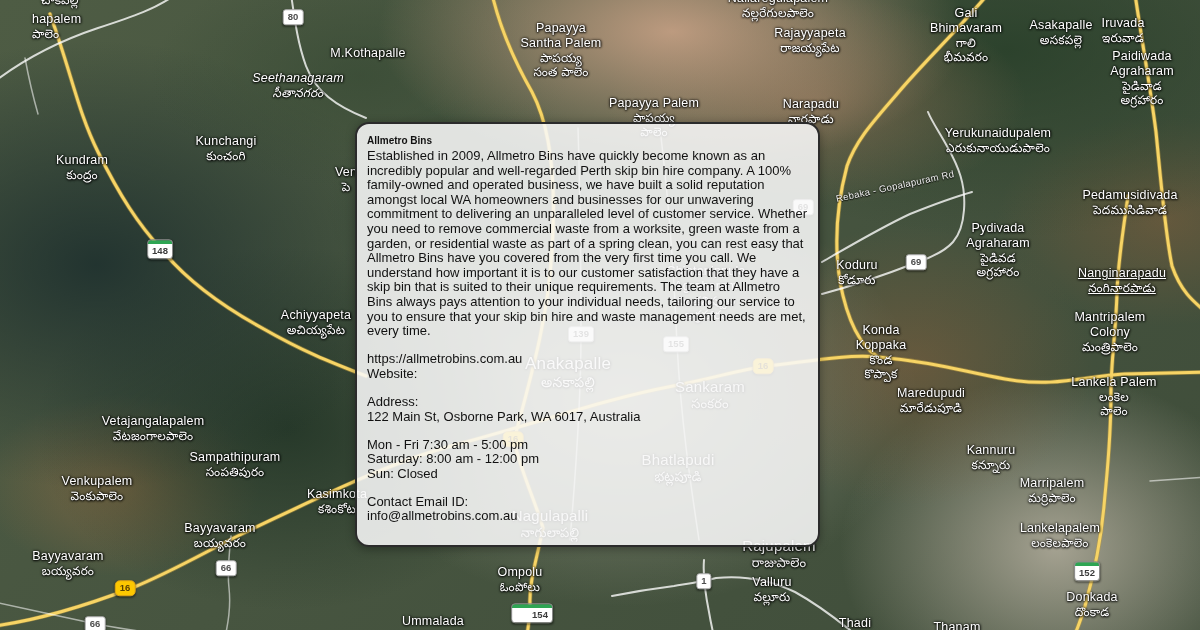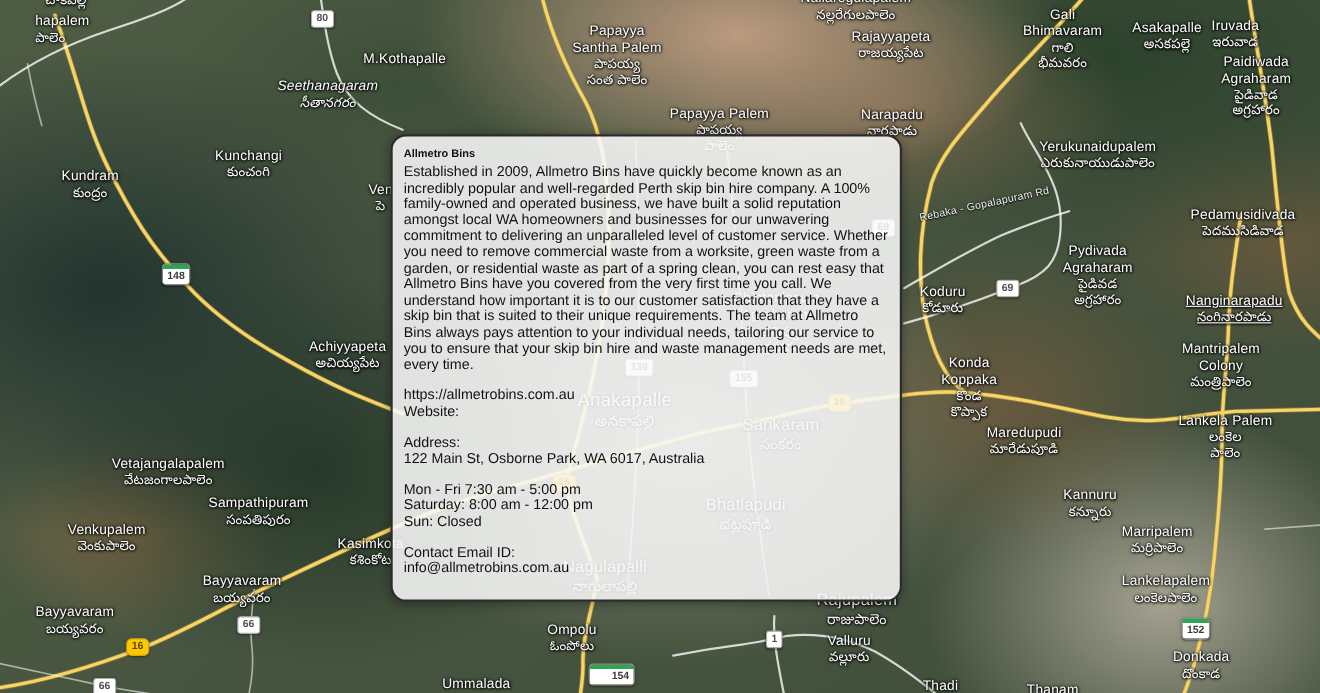--- a/index.html
+++ b/index.html
@@ -160,21 +160,21 @@
       <div class="sh w" style="left: 581px; top: 334px;">139</div>
       <div class="sh w" style="left: 676px; top: 344px;">155</div>
       <div class="sh y" style="left: 763px; top: 366px;">16</div>
       <div class="sh y" style="left: 513px; top: 439px;">16</div>
       <div class="sh y" style="left: 125px; top: 588px;">16</div>
       <div class="sh w" style="left: 226px; top: 568px;">66</div>
       <div class="sh w" style="left: 95px; top: 624px;">66</div>
       <div class="sh w" style="left: 663px; top: 610px; margin-top: 46px;">38</div>
       <div class="sh w" style="left: 704px; top: 581px;">1</div>
       <div class="sh g" style="left: 1087px; top: 571px;">152</div>
-      <div class="sh g" style="left: 556px; top: 613px; padding-left: 20px;">154</div>
+      <div class="sh g" style="left: 532px; top: 613px; padding-left: 20px;">154</div>
     </div>
 
   <div class="card">
     <h1>Allmetro Bins</h1>
     <p>Established in 2009, Allmetro Bins have quickly become known as an incredibly popular and well-regarded Perth skip bin hire company. A 100% family-owned and operated business, we have built a solid reputation amongst local WA homeowners and businesses for our unwavering commitment to delivering an unparalleled level of customer service. Whether you need to remove commercial waste from a worksite, green waste from a garden, or residential waste as part of a spring clean, you can rest easy that Allmetro Bins have you covered from the very first time you call. We understand how important it is to our customer satisfaction that they have a skip bin that is suited to their unique requirements. The team at Allmetro Bins always pays attention to your individual needs, tailoring our service to you to ensure that your skip bin hire and waste management needs are met, every time.</p>
     <div id="card-sections">
         <div class="sec">
           <div>https://allmetrobins.com.au</div>
           <div>Website:</div>
         </div>

